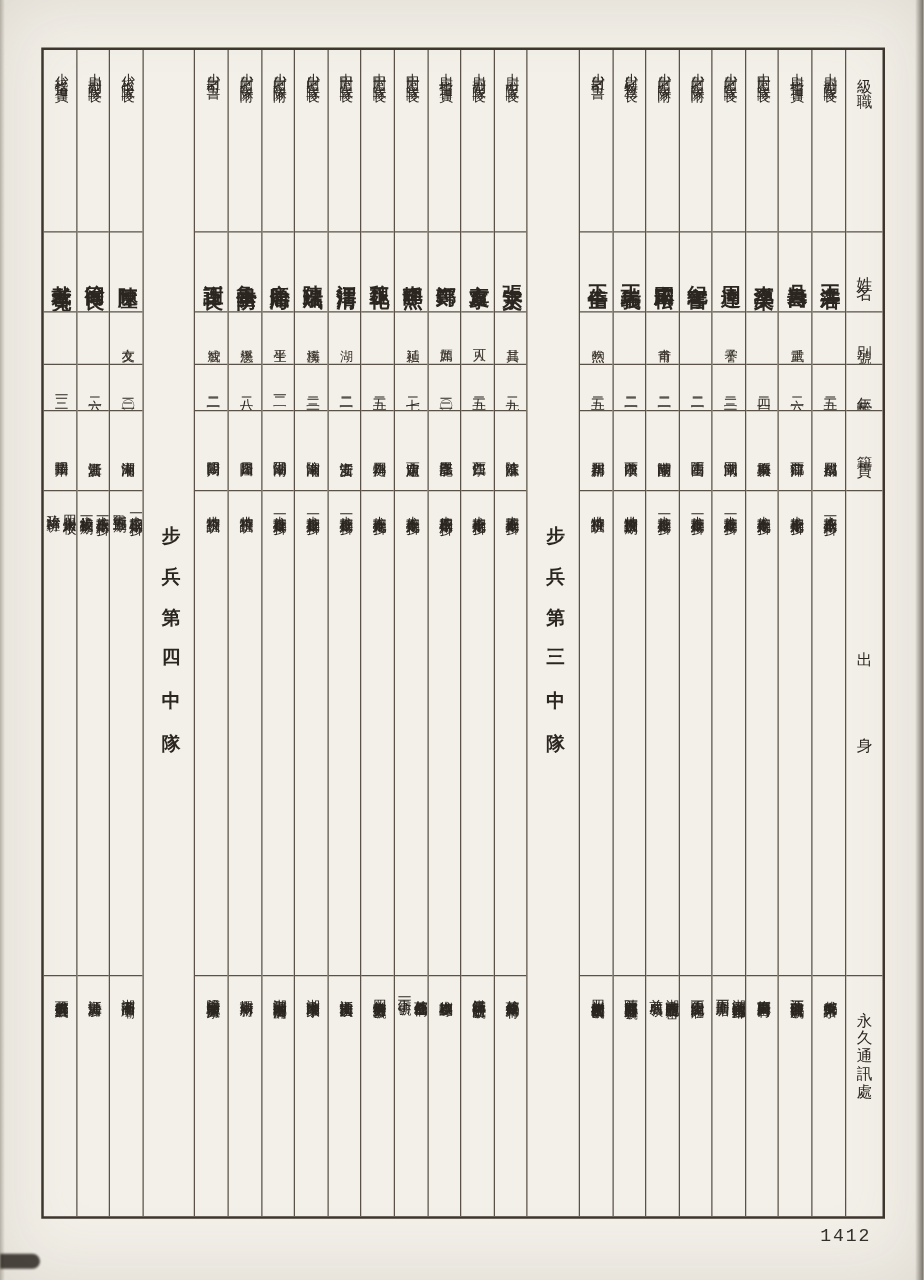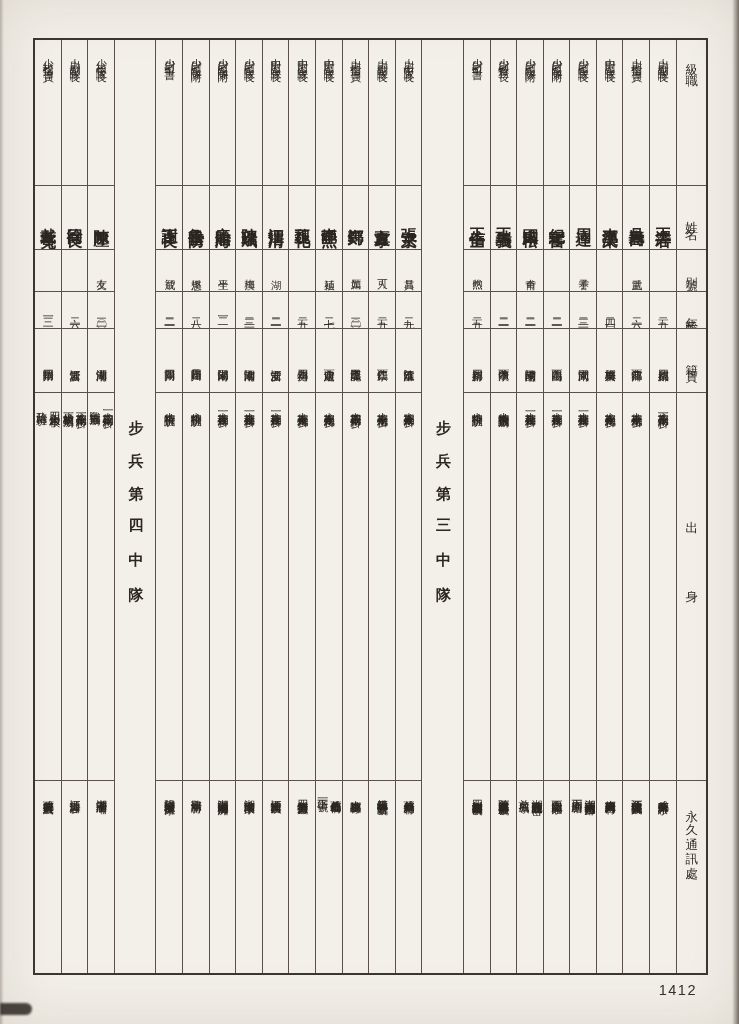--- a/index.html
+++ b/index.html
@@ -51,21 +51,21 @@
   .col.header .cell.education{justify-content:flex-start;padding-top:118px;letter-spacing:5.5em;}
   .col.header .cell.address{justify-content:flex-start;padding-top:18px;letter-spacing:1.15em;}
   
   .cell.section-title{
     flex:1;border-bottom:none;font-size:15px;font-weight:bold;
     letter-spacing:2.2em;justify-content:center;padding-top:0;
   }
   .page-number{
     position:absolute;right:42px;bottom:26px;
     font-size:14.5px;letter-spacing:1.5px;color:#33302a;
-    font-family:Liberation Sans, sans-serif;
+    font-family:Liberation Mono, monospace;
   }
   .edge-right{
     position:absolute;top:0;right:0;width:7px;height:100%;
     background:linear-gradient(to left,#49433a,rgba(73,67,58,0));
     opacity:.75;pointer-events:none;
   }
   .edge-left{
     position:absolute;top:0;left:0;width:4px;height:100%;
     background:linear-gradient(to right,rgba(90,82,70,.35),rgba(90,82,70,0));
     pointer-events:none;

